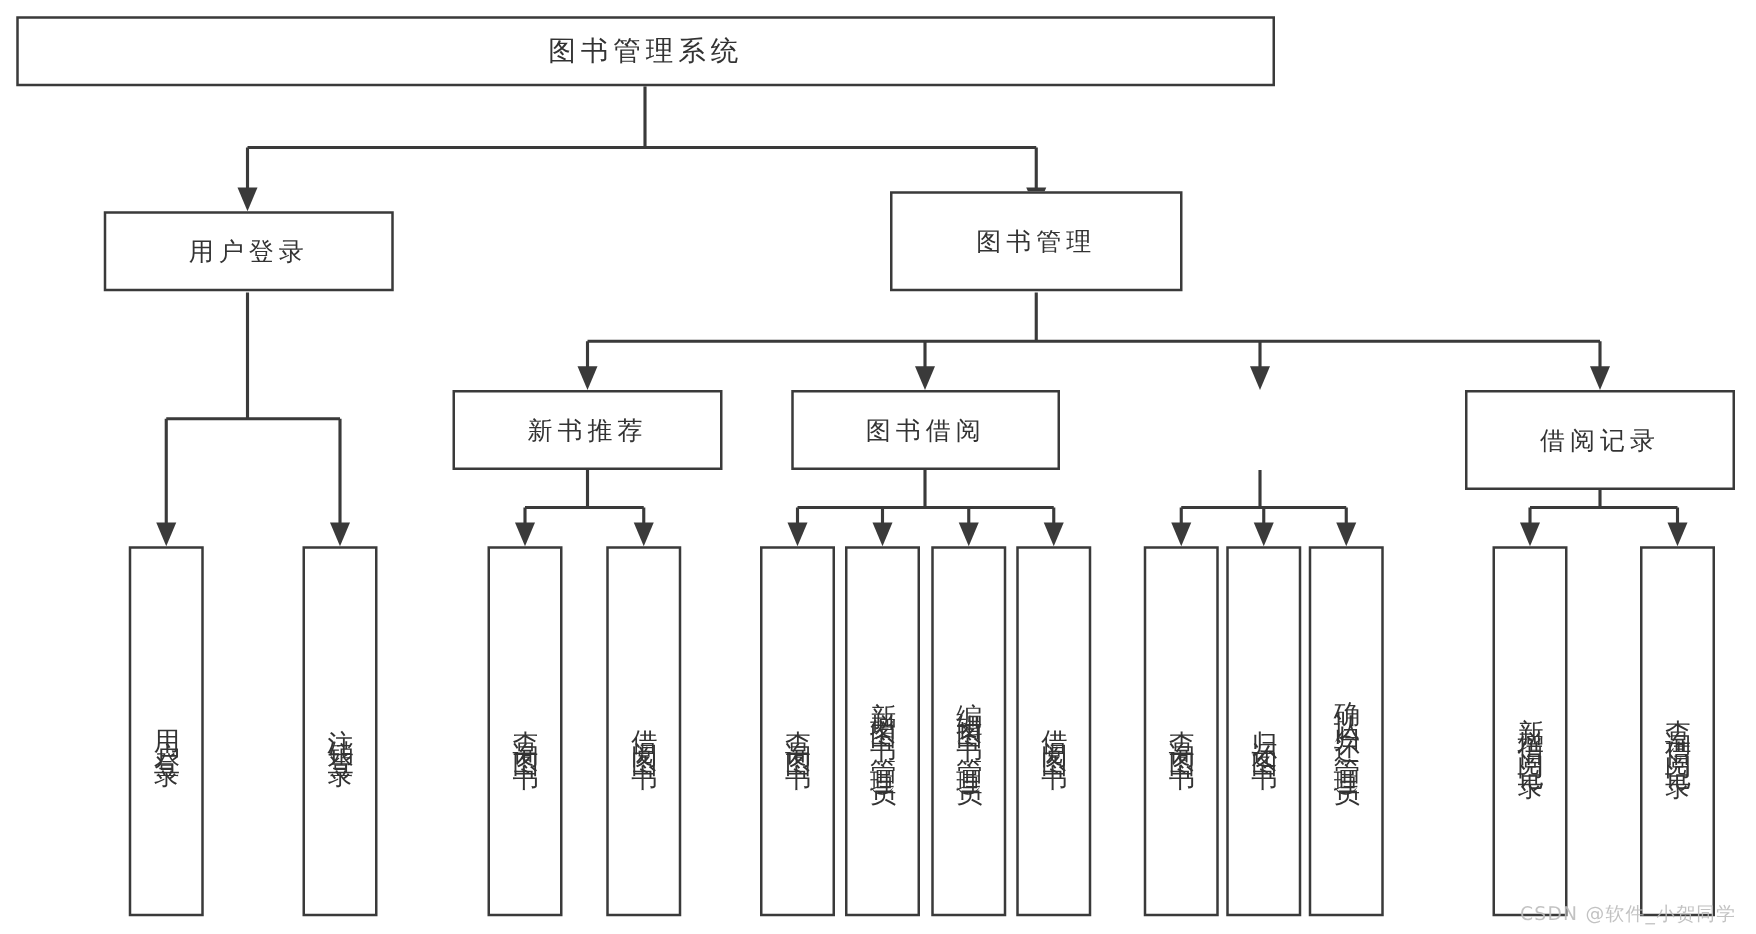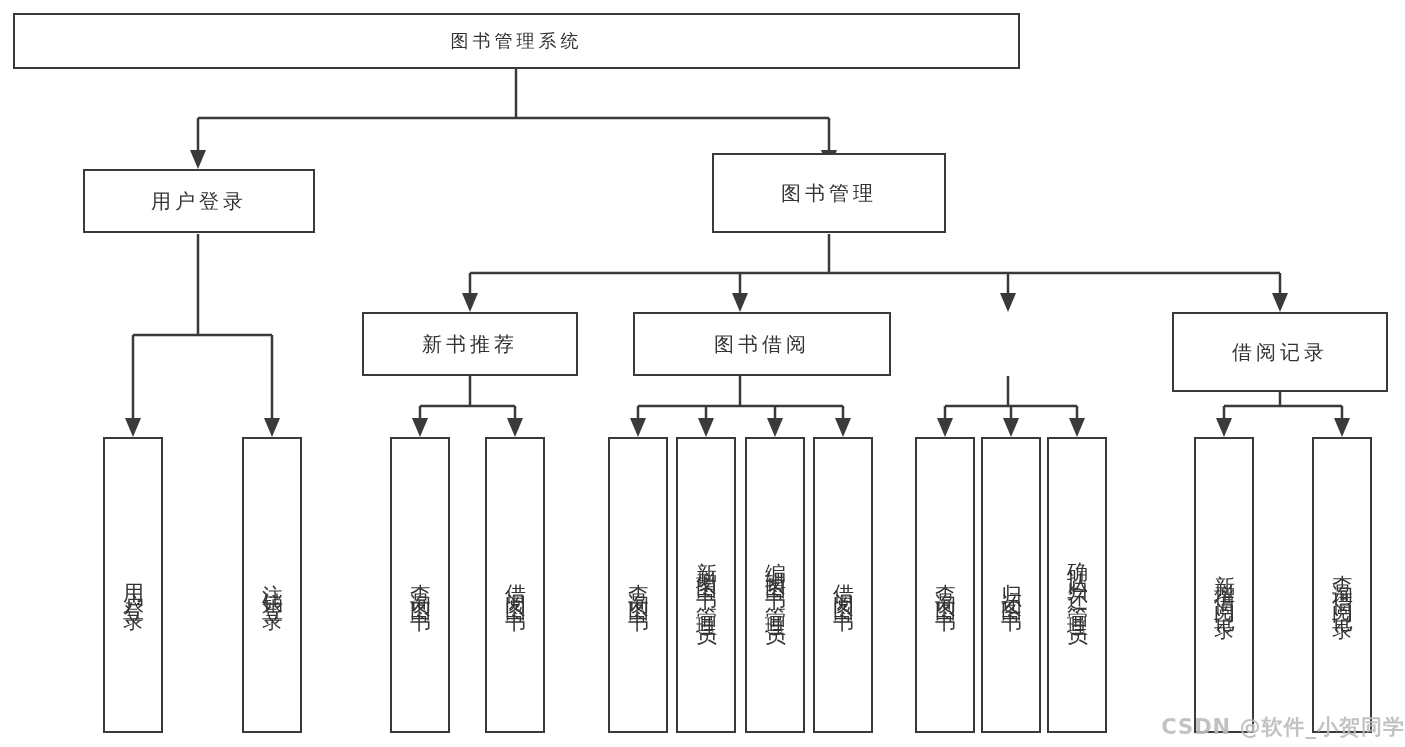--- a/index.html
+++ b/index.html
@@ -26,39 +26,38 @@
     align-items:center;
     justify-content:center;
     color:var(--text);
   }
   .box.h span{
     font-size:20px;
     letter-spacing:4px;
     white-space:nowrap;
     line-height:1;
   }
-  .box.title span{font-size:18px;font-family:Liberation Serif, serif;}
+  .box.title span{font-size:22px;font-family:Liberation Serif, serif;}
   .box.v span{
     writing-mode:vertical-rl;
     text-orientation:mixed;
     font-size:21px;
     letter-spacing:9px;
     line-height:1;
   }
   #watermark{
     position:absolute;
-    right:0;
+    right:16px;
     bottom:6px;
-    font-size:21px;
+    font-size:15px;
     letter-spacing:1px;
     color:var(--wm);
     opacity:.9;
     z-index:10;
     white-space:nowrap;
-    font-weight:bold;
   }
 </style>
 </head>
 <body>
 
 <div id="stage">
 
   <svg id="wires" viewBox="0 0 1405 747" xmlns="http://www.w3.org/2000/svg">
     <path fill="none" stroke="currentColor" stroke-width="2.5" d="
       M516 69 V118 M198 118 H829 M198 118 V152 M829 118 V152
@@ -98,21 +97,21 @@
   <div class="box h" style="left:83px;top:169px;width:232px;height:64px">
     <span>用户登录</span>
   </div>
   <div class="box h" style="left:712px;top:153px;width:234px;height:80px">
     <span>图书管理</span>
   </div>
 
   <div class="box h" style="left:362px;top:312px;width:216px;height:64px">
     <span>新书推荐</span>
   </div>
-  <div class="box h" style="left:633px;top:312px;width:258px;height:64px">
+  <div class="box h" style="left:633px;top:312px;width:215px;height:64px">
     <span>图书借阅</span>
   </div>
   <div class="box h" style="left:1172px;top:312px;width:216px;height:80px">
     <span>借阅记录</span>
   </div>
 
   <div class="box v" style="left:103px;top:437px;width:60px;height:296px">
     <span>用户登录</span>
   </div>
   <div class="box v" style="left:242px;top:437px;width:60px;height:296px">

